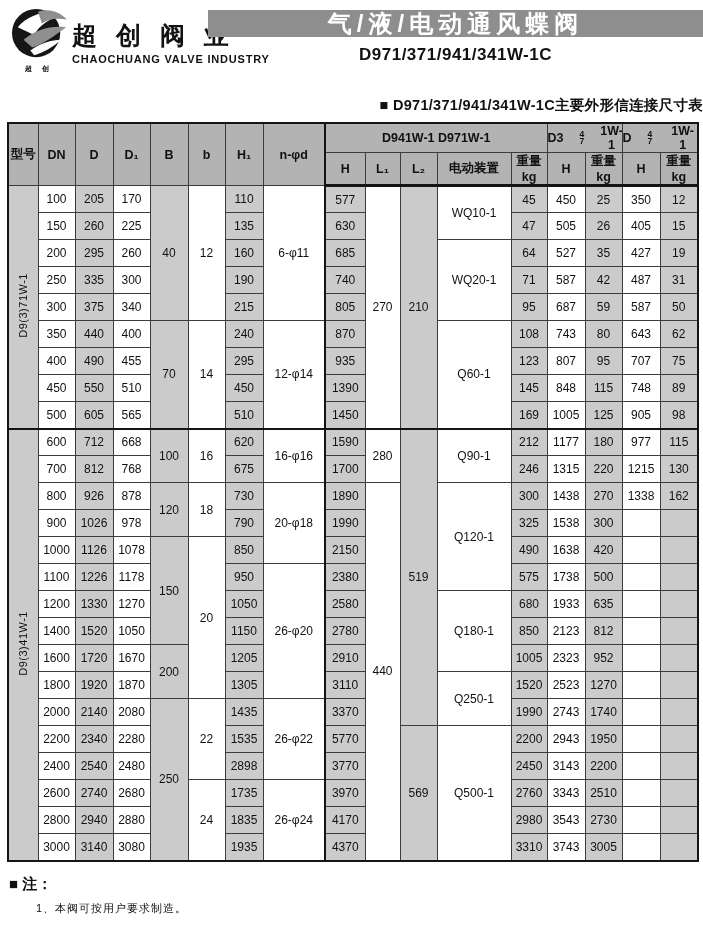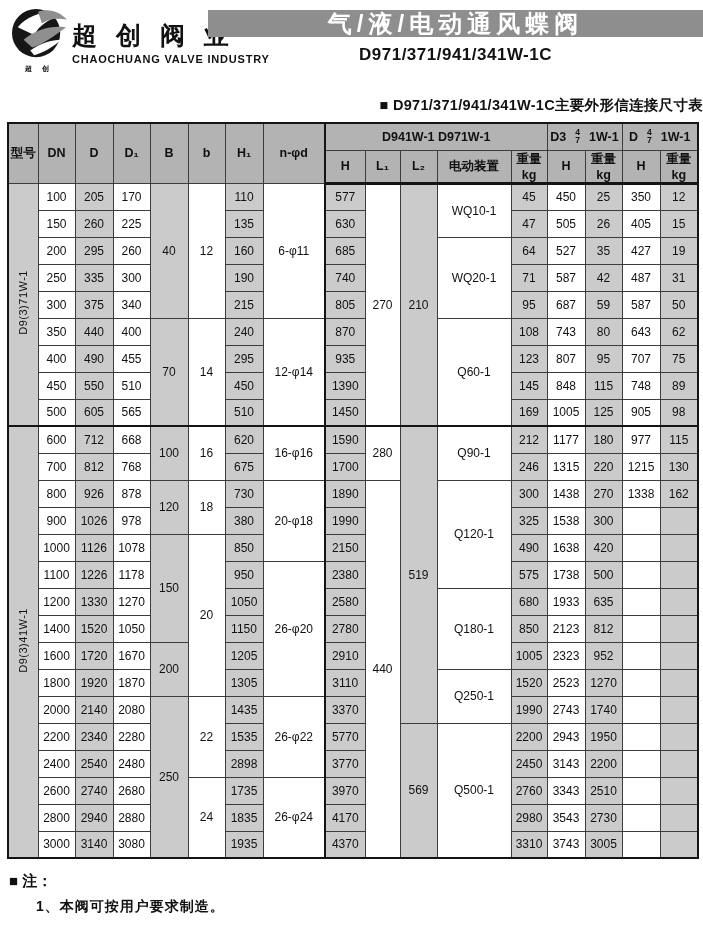--- a/index.html
+++ b/index.html
@@ -25,26 +25,26 @@
 
   table{border-collapse:collapse;table-layout:fixed;width:690px;margin-left:7px;border:2px solid var(--border-dark);}
   th,td{border:1px solid #3c3c3c;text-align:center;vertical-align:middle;padding:0;overflow:hidden;}
   th{background:var(--header-cell-bg);height:27px;font-weight:bold;font-size:12.5px;}
   td{height:27px;font-size:12px;background:#fff;}
   td.g{background:var(--shaded-cell-bg);}
   thead tr:last-child th{border-bottom:3px solid var(--border-dark);}
   tr.group-start td{border-top:2px solid var(--border-dark);}
   .thickL{border-left:2px solid var(--border-dark) !important;}
   .vtext{writing-mode:vertical-rl;transform:rotate(180deg);font-size:11px;letter-spacing:0.5px;display:inline-block;}
-  .fwrap{display:inline-flex;align-items:center;gap:9px;}
+  .fwrap{display:inline-flex;align-items:center;gap:16px;}
   .frac{display:inline-flex;flex-direction:column;font-size:8.5px;line-height:7.5px;font-weight:bold;}
 
   .notes{margin:13px 0 0 9px;}
   .notes-title{font-size:15px;font-weight:bold;}
-  .note-item{margin:7px 5px 0 27px;font-size:14px;font-weight:bold;letter-spacing:1px;}
+  .note-item{margin:7px 5px 0 27px;font-size:11px;font-weight:normal;letter-spacing:1px;}
 </style>
 </head>
 <body>
 
 <div class="top">
   <div class="logo">
     <div class="mark">
       <svg width="58" height="56" viewBox="0 0 60 58">
         <circle cx="27" cy="27" r="25" fill="#161616"></circle>
         <path d="M8 21 C20 7, 38 3, 57 7 C41 12, 31 18, 25 29 Z" fill="#ffffff"></path>
@@ -293,21 +293,21 @@
         <td class="g">300</td>
         <td>1438</td>
         <td class="g">270</td>
         <td>1338</td>
         <td class="g">162</td>
       </tr>
       <tr>
         <td>900</td>
         <td class="g">1026</td>
         <td>978</td>
-        <td class="g">380</td>
+        <td class="g">790</td>
         <td class="g thickL">1990</td>
         <td class="g">325</td>
         <td>1538</td>
         <td class="g">300</td>
         <td></td>
         <td class="g"></td>
       </tr>
       <tr>
         <td>1000</td>
         <td class="g">1126</td>

